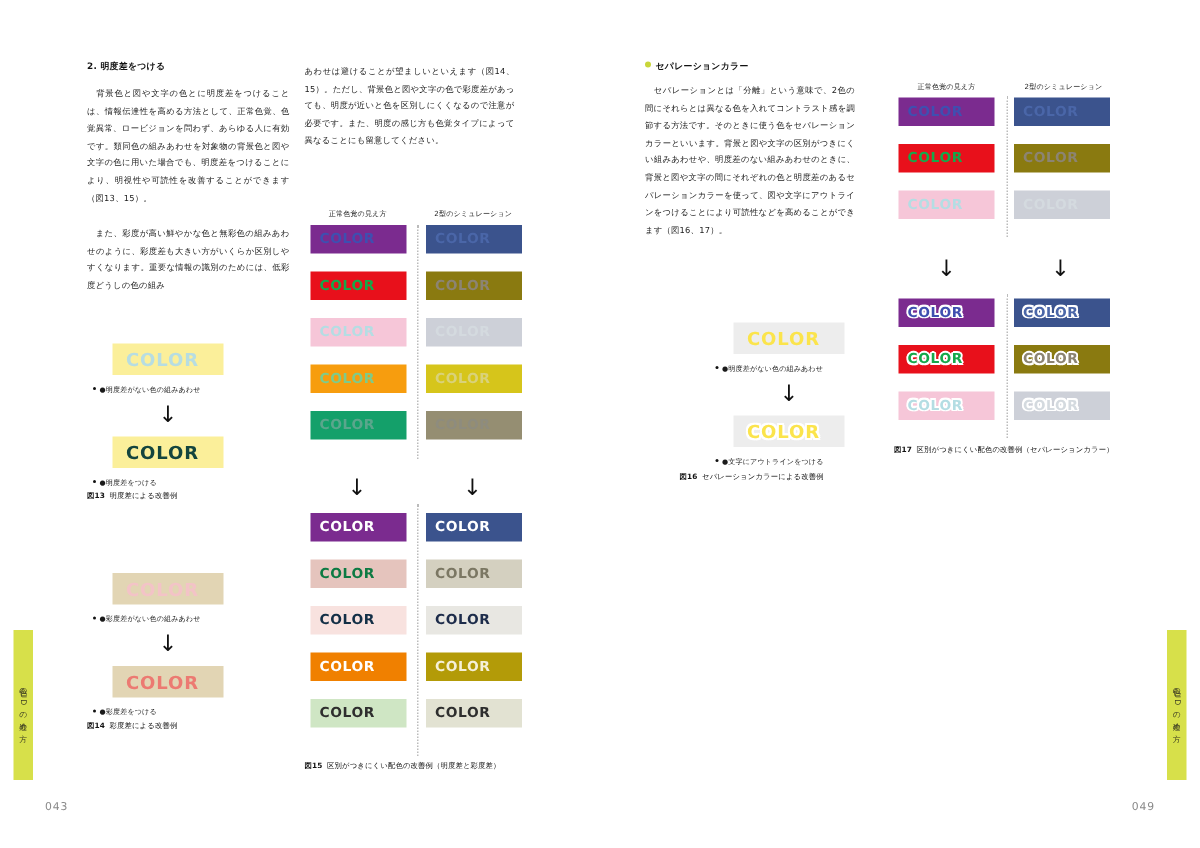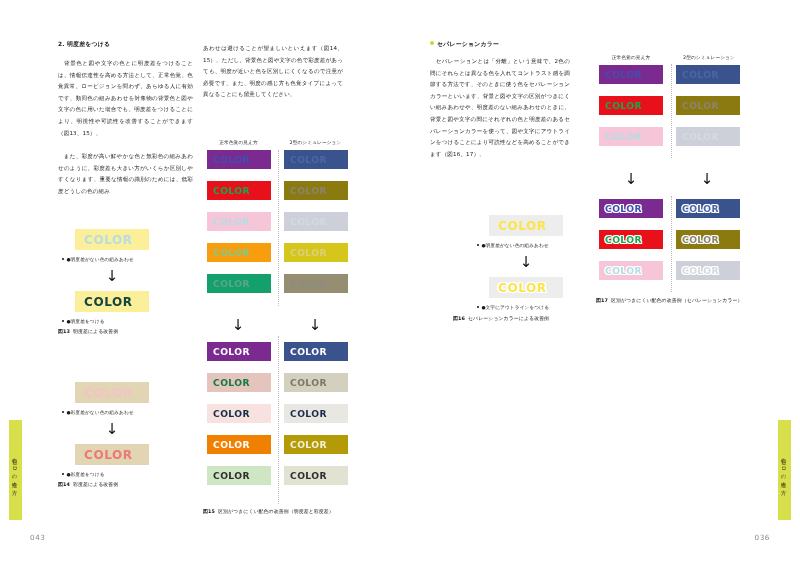--- a/index.html
+++ b/index.html
@@ -141,21 +141,21 @@
 <div id="spread">
 
   <div class="edge-tab" id="tab-left">
     <span class="tab-text">色のUDの進め方</span>
   </div>
   <div class="edge-tab" id="tab-right">
     <span class="tab-text">色のUDの進め方</span>
   </div>
 
   <div class="folio" id="folio-left">043</div>
-  <div class="folio" id="folio-right">036</div>
+  <div class="folio" id="folio-right">049</div>
 
   <div class="sec-head" style="left:58px; top:40px;">2. 明度差をつける</div>
 
   <div class="body-col" style="left:58px; top:58px; width:135px;">　背景色と図や文字の色とに明度差をつけることは、情報伝達性を高める方法として、正常色覚、色覚異常、ロービジョンを問わず、あらゆる人に有効です。類同色の組みあわせを対象物の背景色と図や文字の色に用いた場合でも、明度差をつけることにより、明視性や可読性を改善することができます（図13、15）。</div>
 
   <div class="body-col" style="left:58px; top:151px; width:135px;">　また、彩度が高い鮮やかな色と無彩色の組みあわせのように、彩度差も大きい方がいくらか区別しやすくなります。重要な情報の識別のためには、低彩度どうしの色の組み</div>
 
   <div class="body-col" style="left:203px; top:43px; width:140px;">あわせは避けることが望ましいといえます（図14、15）。ただし、背景色と図や文字の色で彩度差があっても、明度が近いと色を区別しにくくなるので注意が必要です。また、明度の感じ方も色覚タイプによって異なることにも留意してください。</div>
 
   <div class="sw" id="f13-before" style="left: 75px; top: 229px; width: 74px; height: 21px; background: rgb(251, 239, 154); color: rgb(183, 221, 226);">

